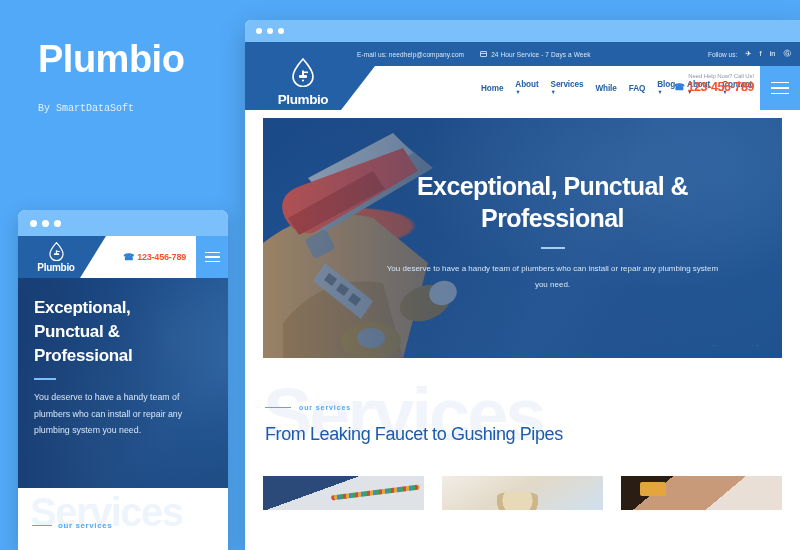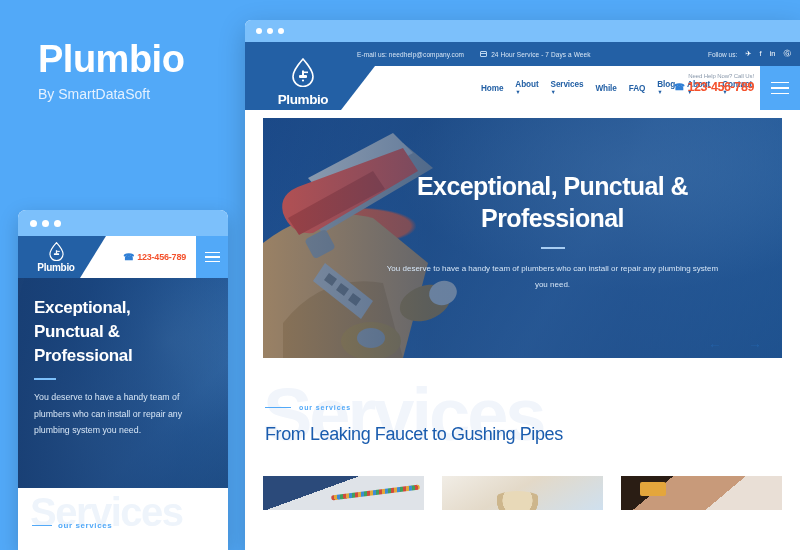--- a/index.html
+++ b/index.html
@@ -12,21 +12,21 @@
   .stage { position: relative; width: 800px; height: 550px; overflow: hidden; background: #52a9f8; }
 
   
   .promo { position: absolute; left: 38px; top: 40px; width: 200px; }
   .promo-title {
     font-size: 38px; font-weight: bold; color: #ffffff; letter-spacing: -0.5px; line-height: 1.05;
   }
   .promo-sub {
     font-size: 25px; color: #eaf4ff; font-weight: 300; line-height: 1.2; margin-top: 4px;
   }
-  .promo-by { font-size: 14px; color: #e4f1ff; margin-top: 6px; font-weight: 400; }
+  .promo-by { font-size: 10px; color: #e4f1ff; margin-top: 23px; font-weight: 400; font-family: Liberation Mono, monospace; }
 
   
   .chrome-bar { background: #7cc0fb; display: flex; align-items: center; }
   .dot { width: 6px; height: 6px; border-radius: 50%; background: #ffffff; margin-right: 5px; }
 
   
   .mobile {
     position: absolute; left: 18px; top: 210px; width: 210px; height: 340px;
     border-radius: 8px 8px 0 0; overflow: hidden;
     box-shadow: 0 6px 20px rgba(0,0,0,0.18);

